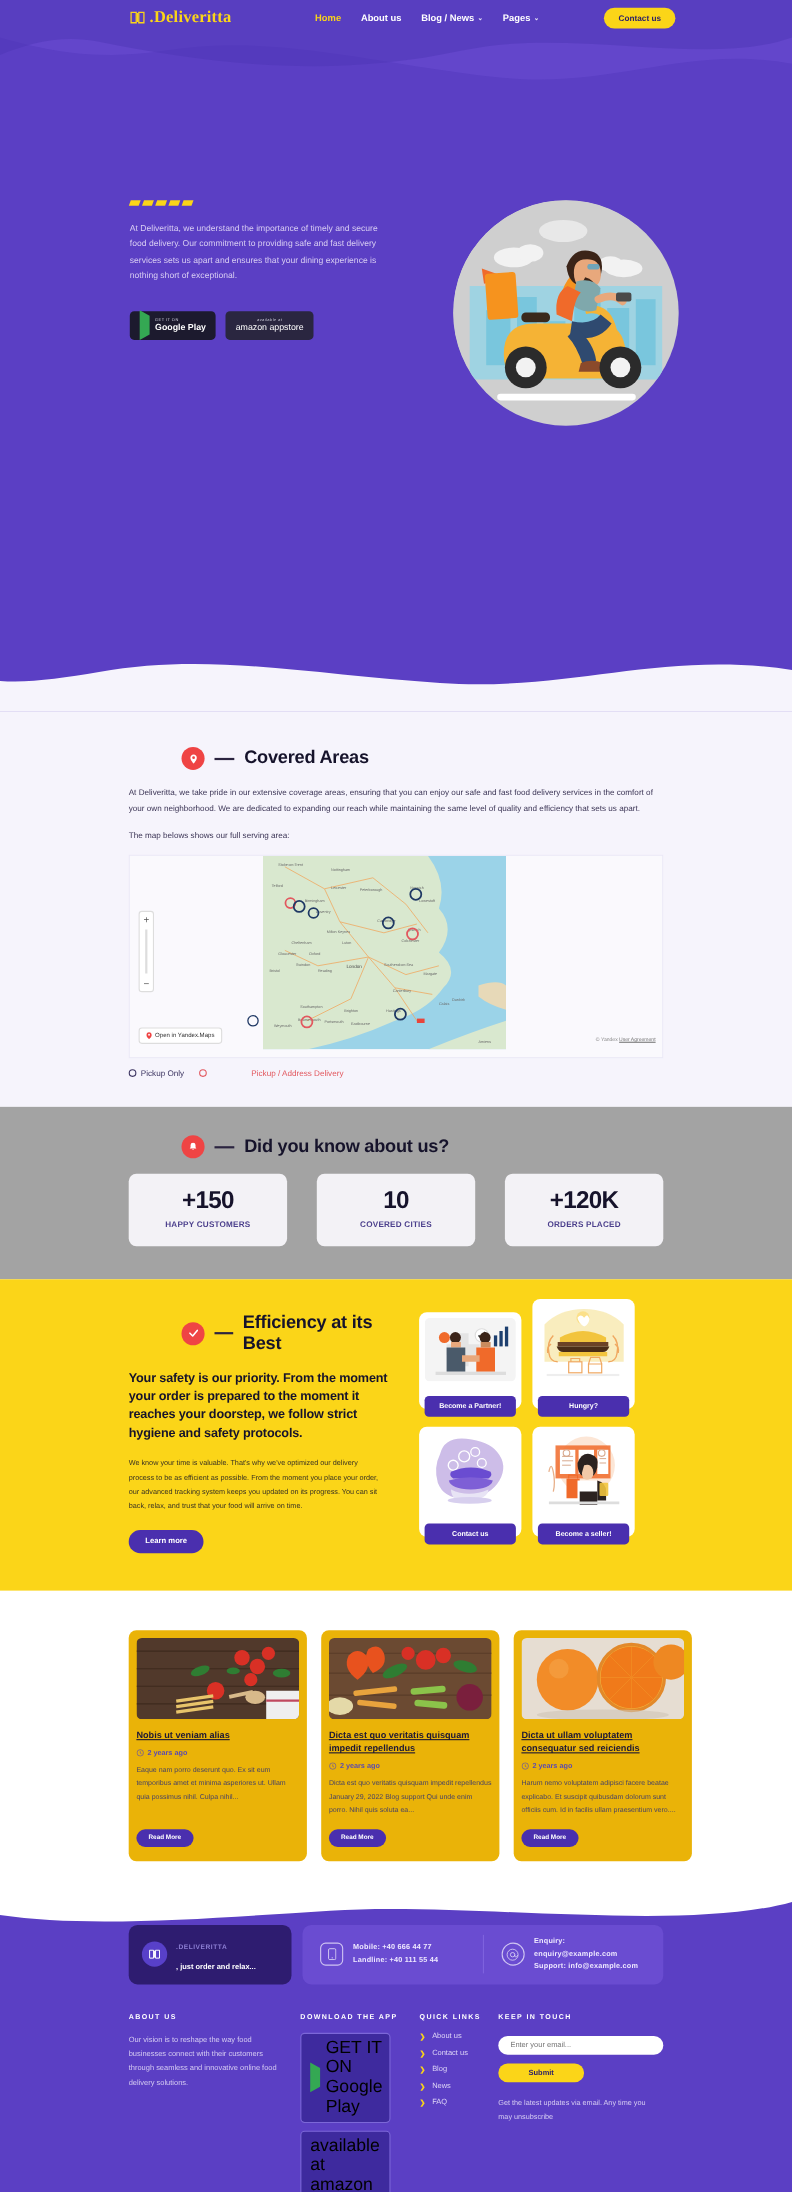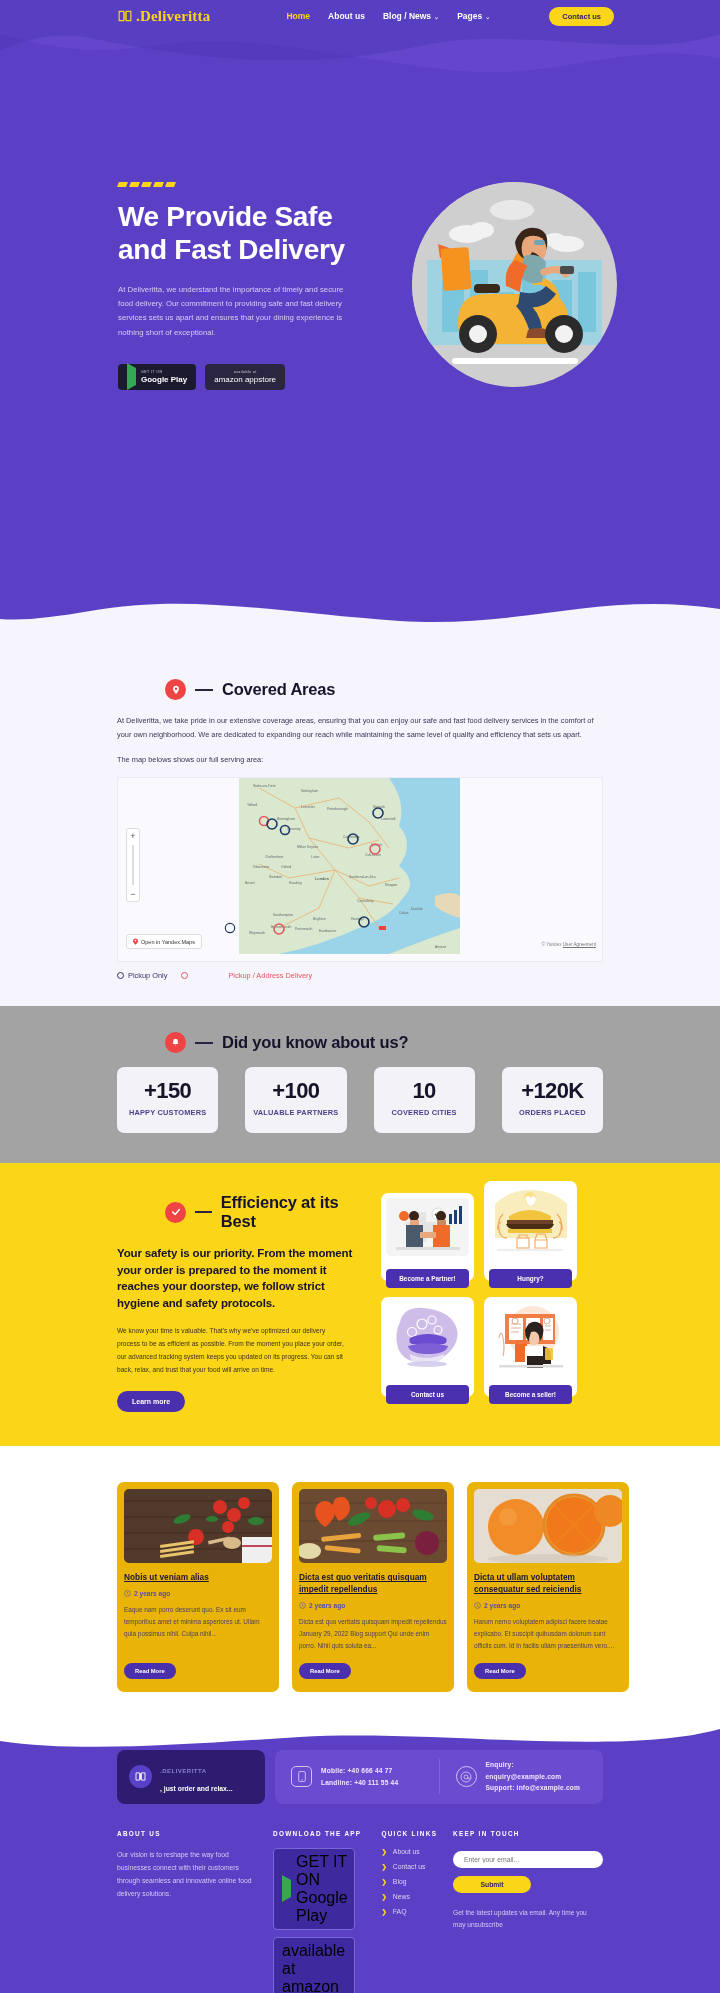--- a/index.html
+++ b/index.html
@@ -301,21 +301,20 @@
 
     <div class="hero-body">
       <div class="hero-left">
         <div class="dashes">
             <i></i>
             <i></i>
             <i></i>
             <i></i>
             <i></i>
           </div>
-        <h1 class="hero-title">We Provide Safe and Fast Delivery</h1>
         <p class="hero-sub">At Deliveritta, we understand the importance of timely and secure food delivery. Our commitment to providing safe and fast delivery services sets us apart and ensures that your dining experience is nothing short of exceptional.</p>
         <div class="badges">
           <div class="badge">
             <span><span class="play-tri"></span></span>
             <span>
               <span class="sm">GET IT ON</span>
               <span class="lg">Google Play</span>
             </span>
           </div>
           <div class="badge outline">
@@ -505,24 +504,20 @@
         </span>
         <span class="sec-line"></span>
         <h2 class="sec-title">Did you know about us?</h2>
       </div>
       <div class="stat-row">
         <div class="stat-card">
           <div class="stat-num">+150</div>
           <div class="stat-lbl">HAPPY CUSTOMERS</div>
         </div>
         <div class="stat-card">
-          <div class="stat-num">+100</div>
-          <div class="stat-lbl">VALUABLE PARTNERS</div>
-        </div>
-        <div class="stat-card">
           <div class="stat-num">10</div>
           <div class="stat-lbl">COVERED CITIES</div>
         </div>
         <div class="stat-card">
           <div class="stat-num">+120K</div>
           <div class="stat-lbl">ORDERS PLACED</div>
         </div>
       </div>
     </div>
   </section>

